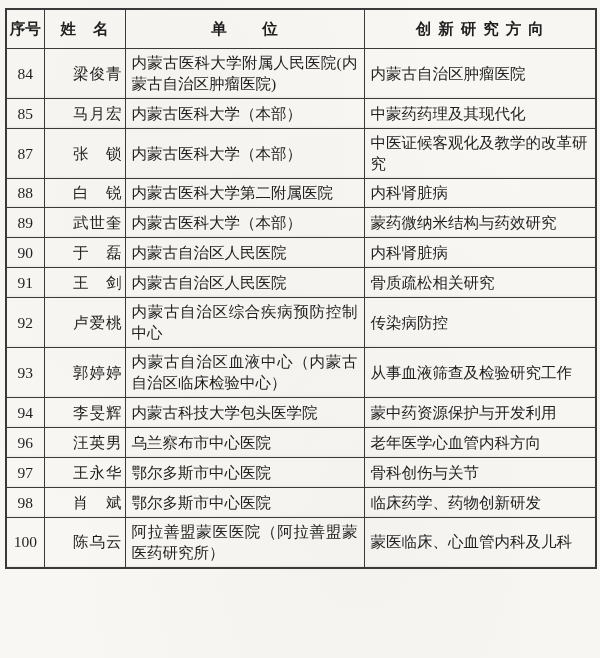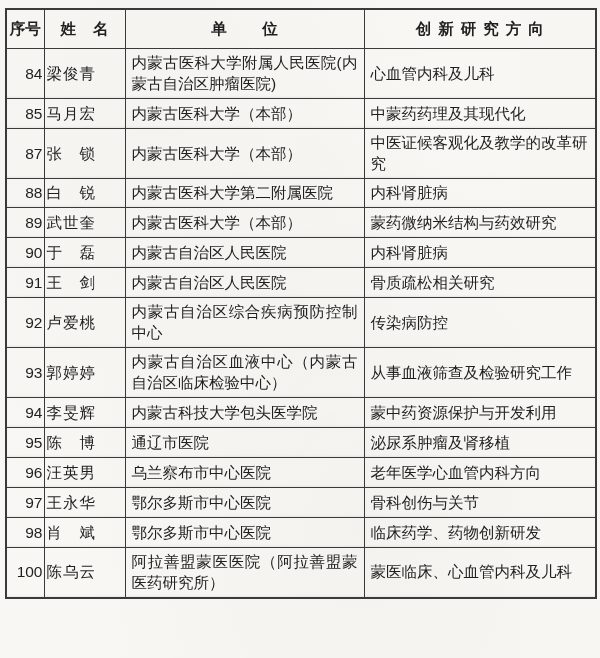--- a/index.html
+++ b/index.html
@@ -7,21 +7,21 @@
     padding: 0;
     width: 600px;
     height: 658px;
     background: #f7f6f2;
     overflow: hidden;
   }
   .page {
     position: relative;
     width: 520px;
     height: 658px;
-    font-family: Liberation Sans, sans-serif;
+    font-family: Liberation Serif, serif;
     color: #1f1f1f;
     background:
       radial-gradient(ellipse at 30% 20%, rgba(0,0,0,0.015), transparent 60%),
       radial-gradient(ellipse at 70% 80%, rgba(0,0,0,0.02), transparent 60%),
       #f8f7f3;
   }
   table.doc-table {
     position: absolute;
     left: 5px;
     top: 8px;
@@ -40,22 +40,22 @@
     text-align: center;
     padding: 4px 2px;
     height: 30px;
     vertical-align: middle;
   }
   td {
     padding: 3px 6px;
     vertical-align: middle;
     overflow: hidden;
   }
-  td.c-no   { text-align: right; padding: 3px 1px; }
-  td.c-name { text-align: left; padding: 3px 2px; letter-spacing: 1px; }
+  td.c-no   { text-align: center; padding: 3px 1px; }
+  td.c-name { text-align: right; padding: 3px 2px; letter-spacing: 1px; }
   td.c-unit { text-align: justify; text-align-last: left; }
   td.c-dir  { text-align: left; }
   
   .sp-name { letter-spacing: 1.1em; margin-right: -1.1em; }
   .sp-unit { letter-spacing: 2.3em; margin-right: -2.3em; }
   .sp-dir  { letter-spacing: 0.45em; margin-right: -0.45em; }
   
   tr.h30 { height: 30px; }
   tr.h29 { height: 29px; }
   tr.h45 { height: 45px; }
@@ -81,21 +81,21 @@
         <th><span class="sp-name">姓名</span></th>
         <th><span class="sp-unit">单位</span></th>
         <th><span class="sp-dir">创新研究方向</span></th>
       </tr>
     </thead>
     <tbody>
       <tr class="h49">
         <td class="c-no">84</td>
         <td class="c-name">梁俊青</td>
         <td class="c-unit">内蒙古医科大学附属人民医院(内蒙古自治区肿瘤医院)</td>
-        <td class="c-dir">心血管内科及儿科</td>
+        <td class="c-dir">内蒙古自治区肿瘤医院</td>
       </tr>
       <tr class="h30">
         <td class="c-no">85</td>
         <td class="c-name">马月宏</td>
         <td class="c-unit">内蒙古医科大学（本部）</td>
         <td class="c-dir">中蒙药药理及其现代化</td>
       </tr>
       <tr class="h50">
         <td class="c-no">87</td>
         <td class="c-name">张　锁</td>
@@ -138,26 +138,20 @@
         <td class="c-unit">内蒙古自治区血液中心（内蒙古自治区临床检验中心）</td>
         <td class="c-dir">从事血液筛查及检验研究工作</td>
       </tr>
       <tr class="h30">
         <td class="c-no">94</td>
         <td class="c-name">李旻辉</td>
         <td class="c-unit">内蒙古科技大学包头医学院</td>
         <td class="c-dir">蒙中药资源保护与开发利用</td>
       </tr>
       <tr class="h30">
-        <td class="c-no">95</td>
-        <td class="c-name">陈　博</td>
-        <td class="c-unit">通辽市医院</td>
-        <td class="c-dir">泌尿系肿瘤及肾移植</td>
-      </tr>
-      <tr class="h30">
         <td class="c-no">96</td>
         <td class="c-name">汪英男</td>
         <td class="c-unit">乌兰察布市中心医院</td>
         <td class="c-dir">老年医学心血管内科方向</td>
       </tr>
       <tr class="h30">
         <td class="c-no">97</td>
         <td class="c-name">王永华</td>
         <td class="c-unit">鄂尔多斯市中心医院</td>
         <td class="c-dir">骨科创伤与关节</td>

